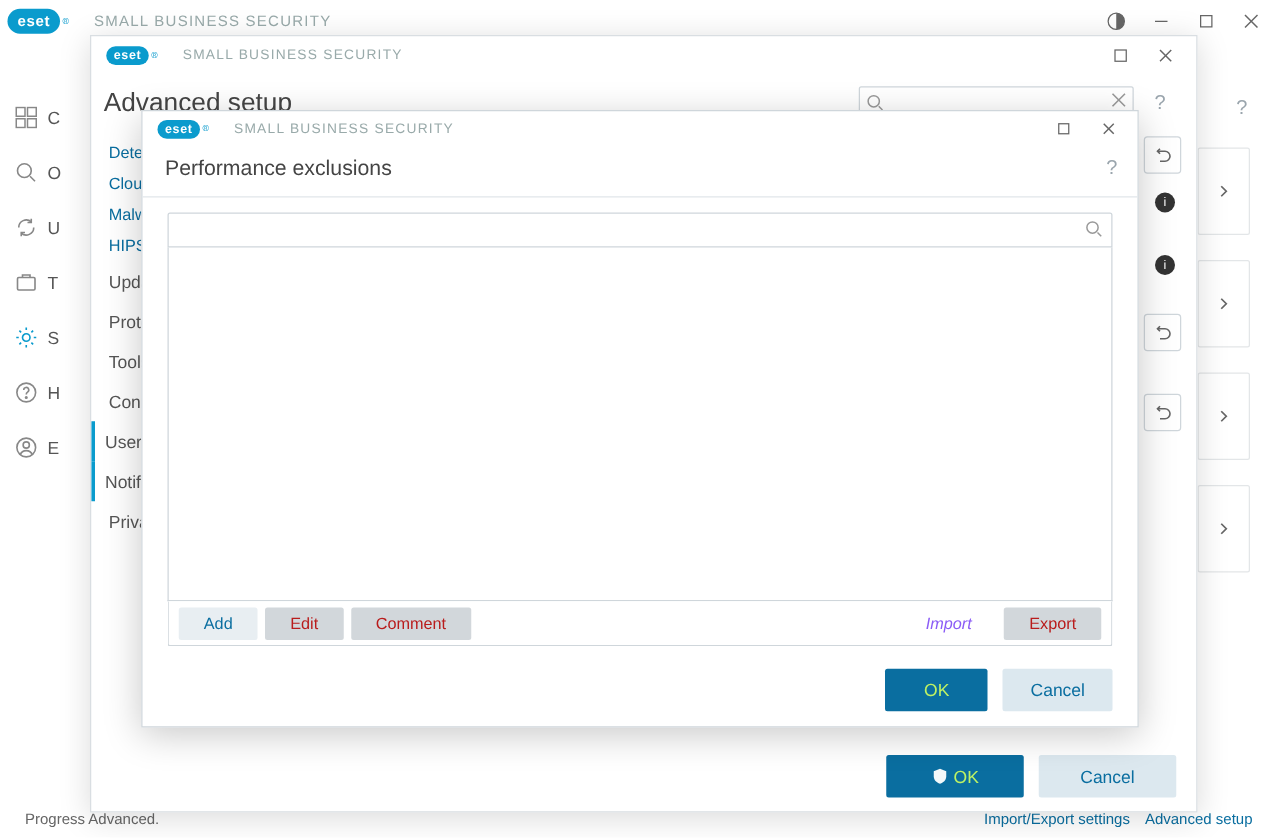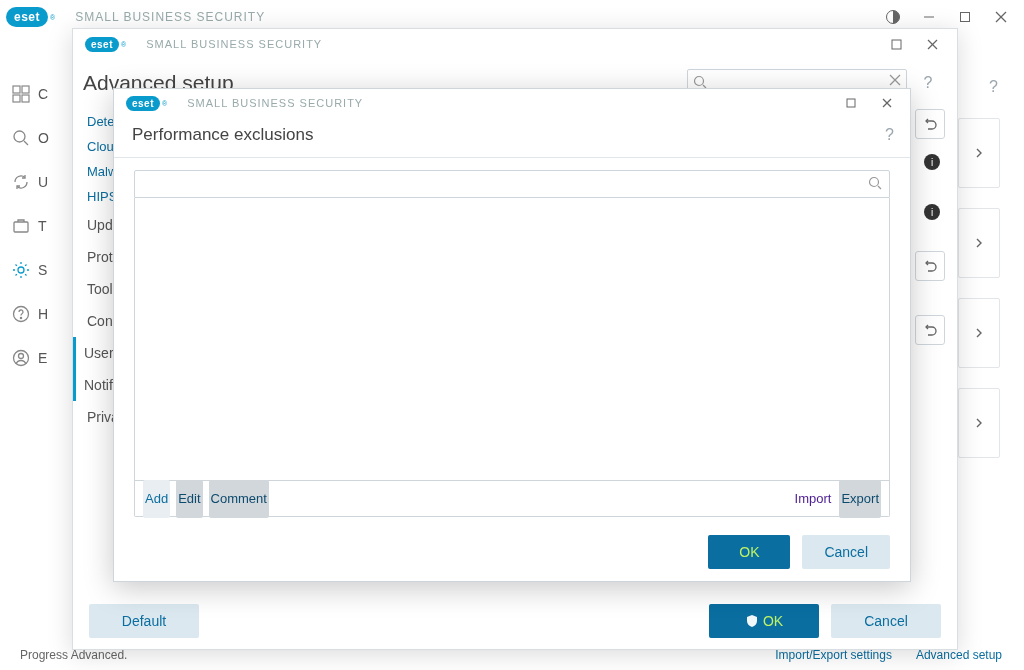--- a/index.html
+++ b/index.html
@@ -7,21 +7,21 @@
 
 
 .bg-window { position: absolute; top: 0; left: 0; width: 1024px; height: 670px; }
 .bg-titlebar { height: 34px; display: flex; align-items: center; padding: 0 6px; }
 .bg-titlebar .spacer { flex: 1; }
 .bg-left-icons { position: absolute; left: 12px; top: 74px; width: 44px; }
 .bg-left-icons .icon-item { height: 40px; display: flex; align-items: center; justify-content: flex-start; margin-bottom: 4px; color: #888; }
 .bg-left-icons .icon-item.active { color: #0a9bcd; }
 .bg-left-icons .letter { margin-left: 8px; color: #555; font-size: 14px; }
 .bg-status { position: absolute; left: 20px; bottom: 8px; color: #666; font-size: 12px; }
-.bg-footer-right { position: absolute; right: 22px; bottom: 8px; color: #0a6ea0; font-size: 12px; display:flex; gap:24px; align-items:center;}
+.bg-footer-right { position: absolute; right: 22px; bottom: 8px; color: #0a6ea0; font-size: 12px; display:flex; gap:12px; align-items:center;}
 .bg-card { position:absolute; right:24px; border:1px solid #e3e6e8; border-radius:2px; height:70px; width:42px; display:flex; align-items:center; justify-content:center; }
 .win-ctrl { display:flex; gap:2px; }
 .win-btn { width:34px; height:28px; display:flex; align-items:center; justify-content:center; color:#666; }
 
 
 .eset-logo { display: inline-flex; align-items: center; }
 .logo-pill { background: #0a9bcd; color:#fff; font-weight:bold; font-size:10px; border-radius:10px; padding:2px 6px; letter-spacing:0.5px; position:relative;}
 .logo-pill.big { font-size:12px; padding:3px 8px; border-radius:12px;}
 .logo-r { font-size:7px; color:#0a9bcd; vertical-align:top; margin-left:2px;}
 .logo-text { color:#9aa; font-size:12px; letter-spacing:1px; margin-left:20px; font-weight:400;}
@@ -41,23 +41,23 @@
 .adv-sidebar .item { padding:8px 4px 8px 4px; font-size:14px; color:#555; cursor:pointer; white-space:nowrap; overflow:hidden; text-overflow:ellipsis;}
 .adv-sidebar .item.link { color:#0a6ea0; font-size:13px; padding:5px 4px;}
 .adv-sidebar .item.sel { border-left:3px solid #0a9bcd; padding-left:8px; margin-left:-10px;}
 .adv-content { flex:1; position:relative; }
 .undo-btn { width:30px; height:30px; border:1px solid #cfd6db; border-radius:3px; display:flex; align-items:center; justify-content:center; color:#666; margin-left:auto; background:#fff;}
 .info-dot { width:16px; height:16px; background:#333; color:#fff; border-radius:50%; font-size:10px; display:flex; align-items:center; justify-content:center; margin-left:4px;}
 .adv-footer { height:56px; display:flex; align-items:center; padding:0 16px; gap:12px; border-top:0;}
 .btn { height:34px; padding:0 22px; border:none; border-radius:2px; font-size:14px; cursor:pointer; display:inline-flex; align-items:center; justify-content:center;}
 .btn-primary { background:#0a6ea0; color:#bef264; }
 .btn-secondary { background:#dce8ef; color:#0a6ea0; }
-.btn-small { height:38px; padding:0 2px; font-size:13px; border-radius:2px;}
-.btn-link { background:transparent; color:#4c1d95; }
-.btn-disabled { background:#d2d7db; color:#0c4a6e; }
+.btn-small { height:26px; padding:0 20px; font-size:13px; border-radius:2px;}
+.btn-link { background:transparent; color:#8b5cf6;font-style:italic; }
+.btn-disabled { background:#d2d7db; color:#b91c1c; }
 .btn-add { background:#e8eef2; color:#0a6ea0;}
 
 
 .perf-window { position:absolute; left:113px; top:88px; width:798px; height:494px; background:#fff; box-shadow:0 6px 28px rgba(0,0,0,0.22); border:1px solid #cfd6db; display:flex; flex-direction:column;}
 .perf-titlebar { height:28px; display:flex; align-items:center; padding:0 6px 0 12px;}
 .perf-header { padding: 8px 16px 12px 18px; display:flex; align-items:center; border-bottom:1px solid #e1e6ea;}
 .perf-title { font-size:17px; color:#444;}
 .perf-body { flex:1; padding:12px 20px 6px 20px; display:flex; flex-direction:column; }
 .perf-filter-row { position:relative; margin-bottom:0;}
 .perf-filter { width:100%; height:28px; border:1px solid #cfd6db; border-radius:2px 2px 0 0; padding:0 30px 0 8px; outline:none; font-size:12px;}
@@ -289,23 +289,20 @@
             <svg width="16" height="16" viewBox="0 0 16 16" stroke="currentColor" fill="none" stroke-width="1.3">
               <path d="M4 5h6a4 4 0 0 1 0 8H6"></path>
               <polyline points="6,3 4,5 6,7"></polyline>
             </svg>
           </div>
       </div>
     </div>
   </div>
 
   <div class="adv-footer">
-    <button class="btn btn-secondary" style="min-width:110px;">
-        <span>Default</span>
-      </button>
     <div style="flex:1"></div>
     <button class="btn btn-primary" style="min-width:110px;">
       <svg width="14" height="14" viewBox="0 0 14 14" fill="currentColor" style="margin-right:4px;">
           <path d="M7 1l5 2v4c0 3-2 5-5 6-3-1-5-3-5-6V3l5-2z" fill="#fff" opacity="0.95"></path>
         </svg>
       <span>OK</span>
     </button>
     <button class="btn btn-secondary" style="min-width:110px;">
         <span>Cancel</span>
       </button>

